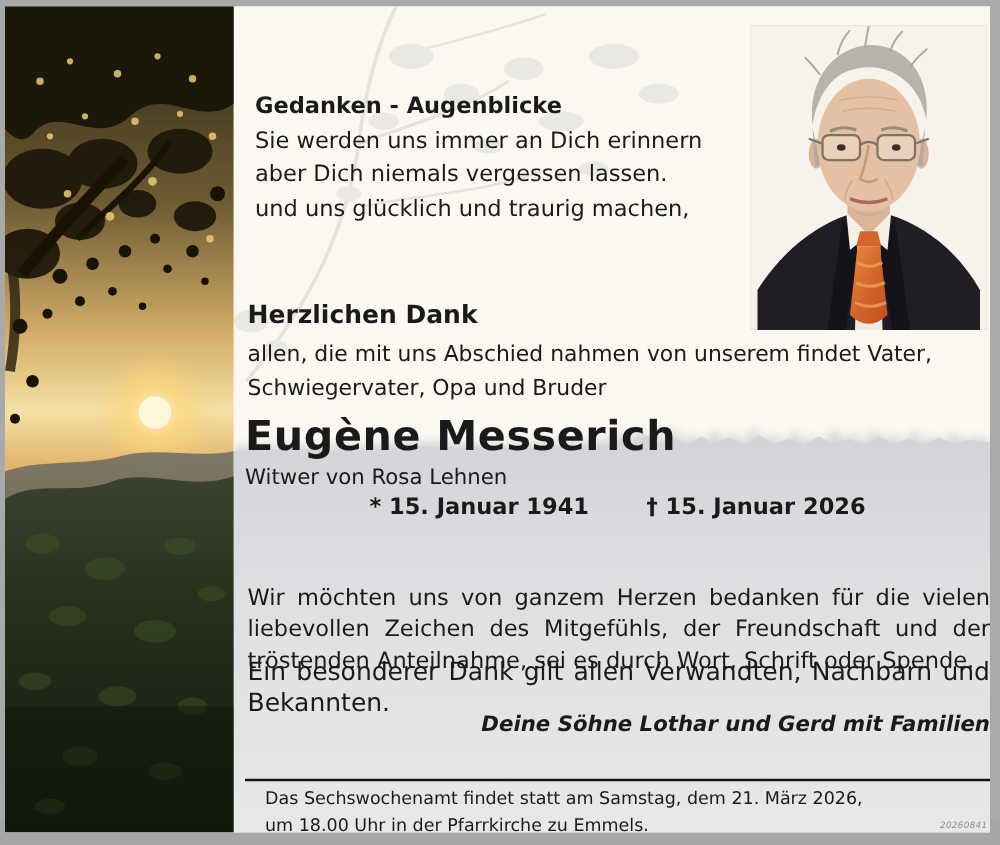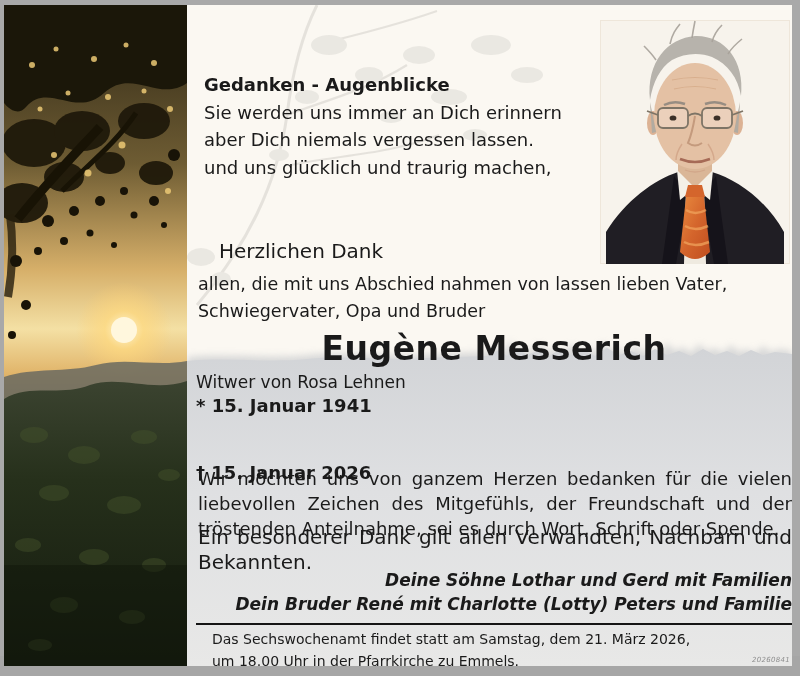--- a/index.html
+++ b/index.html
@@ -7,25 +7,25 @@
   .canvas{position:relative;width:800px;height:656px;background:#a9a9a9;
           font-family:"DejaVu Sans","Liberation Sans",sans-serif;color:#1a1a1a;}
   .page{position:absolute;left:4px;top:5px;width:788px;height:661px;background:#fbf8f2;overflow:hidden;}
   .photo-left{position:absolute;left:0;top:0;width:183px;height:661px;display:block;}
   .watermark{position:absolute;left:183px;top:0;width:380px;height:320px;opacity:.6;pointer-events:none;}
   .ridgeband{position:absolute;left:183px;top:318px;width:605px;height:343px;pointer-events:none;}
   .portrait{position:absolute;left:596px;top:15px;width:190px;height:244px;display:block;}
   .content{position:absolute;left:192px;top:0;width:596px;height:661px;}
   .poem{position:absolute;left:8px;top:66px;font-size:18px;line-height:27.5px;}
   .poem-title{font-weight:700;}
-  .thanks-heading{position:absolute;left:2px;top:234px;font-size:20px;font-weight:400;margin-left:21px;}
+  .thanks-heading{position:absolute;left:2px;top:234px;font-size:20px;font-weight:700;}
   .thanks-intro{position:absolute;left:2px;top:266px;width:596px;font-size:17.5px;line-height:26.5px;}
-  .name{position:absolute;left:0;top:324px;width:596px;text-align:center;font-size:33px;font-weight:700;letter-spacing:.5px;}
+  .name{position:absolute;left:0;top:324px;width:596px;font-size:33px;font-weight:700;letter-spacing:.5px;}
   .relationship{position:absolute;left:0;top:367px;width:596px;font-size:17px;}
-  .dates{position:absolute;left:0;top:390px;width:596px;display:flex;justify-content:center;gap:46px;font-size:18px;font-weight:700;flex-direction:column;}
+  .dates{position:absolute;left:0;top:390px;width:596px;display:flex;justify-content:center;gap:46px;font-size:18px;font-weight:700;}
   .para1{position:absolute;left:2px;top:417px;width:594px;font-size:18px;line-height:25px;text-align:justify;margin-top:44px;}
   .para2{position:absolute;left:2px;top:520px;width:594px;font-size:20px;line-height:25px;text-align:justify;}
   .credits{position:absolute;left:0;top:564px;width:596px;text-align:right;font-size:17px;font-weight:700;line-height:23.5px;font-style:italic;}
   .credits div{white-space:nowrap;}
   .divider{position:absolute;left:0;top:618px;width:596px;border-top:2px solid #141414;}
   .footer{position:absolute;left:16px;top:624px;font-size:14px;line-height:21.5px;}
   .footer div{white-space:nowrap;}
   .refnum{position:absolute;right:2px;top:651px;font-size:7px;color:#8e8e8e;letter-spacing:.3px;font-style:italic;}
 </style>
 </head>
@@ -256,38 +256,37 @@
 
       <div class="poem">
         <div class="poem-title">Gedanken - Augenblicke</div>
         <div>Sie werden uns immer an Dich erinnern</div>
         <div>aber Dich niemals vergessen lassen.</div>
         <div>und uns glücklich und traurig machen,</div>
       </div>
 
       <div class="thanks-heading">Herzlichen Dank</div>
 
-      <div class="thanks-intro">allen, die mit uns Abschied nahmen von lassen lieben Vater, Schwiegervater, Opa und Bruder</div>
+      <div class="thanks-intro">allen, die mit uns Abschied nahmen von unserem findet Vater, Schwiegervater, Opa und Bruder</div>
 
       <div class="name">Eugène Messerich</div>
 
       <div class="relationship">Witwer von Rosa Lehnen</div>
 
       <div class="dates">
         <span>* 15. Januar 1941</span>
         <span>† 15. Januar 2026</span>
       </div>
 
       <div class="para1">Wir möchten uns von ganzem Herzen bedanken für die vielen liebevollen Zeichen des Mitgefühls, der Freundschaft und der tröstenden Anteilnahme, sei es durch Wort, Schrift oder Spende.</div>
 
       <div class="para2">Ein besonderer Dank gilt allen Verwandten, Nachbarn und Bekannten.</div>
 
       <div class="credits">
         <div>Deine Söhne Lothar und Gerd mit Familien</div>
-        <div>Dein Bruder René mit Charlotte (Lotty) Peters und Familie</div>
       </div>
 
       <div class="divider"></div>
 
       <div class="footer">
         <div>Das Sechswochenamt findet statt am Samstag, dem 21. März 2026,</div>
         <div>um 18.00 Uhr in der Pfarrkirche zu Emmels.</div>
       </div>
 
       <div class="refnum">20260841</div>

